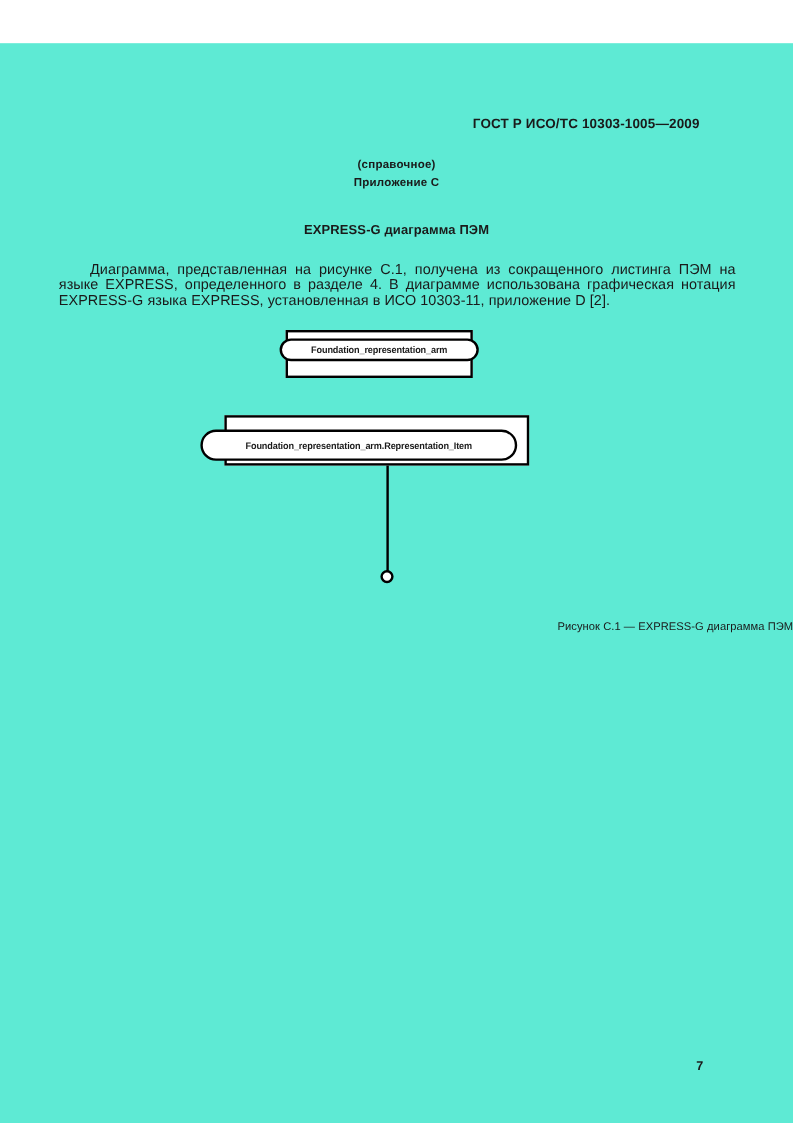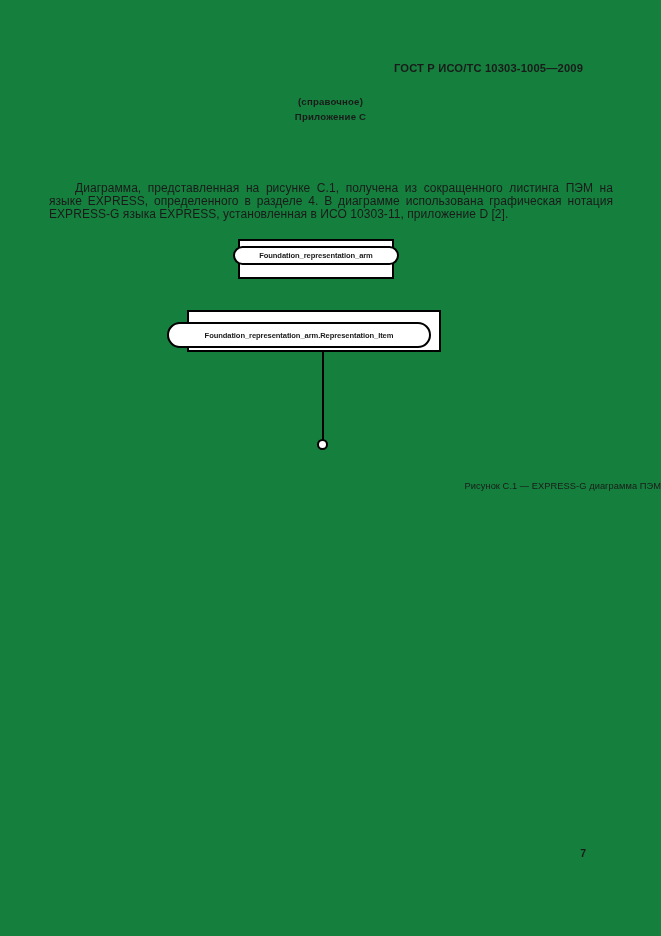--- a/index.html
+++ b/index.html
@@ -13,21 +13,22 @@
     position: relative;
     overflow: hidden;
     font-family: "Liberation Sans", sans-serif;
     color: #1a1a1a;
     -webkit-font-smoothing: antialiased;
   }
 
   .page {
     position: absolute;
     inset: 0;
-    background: #15803d;
+    background: #5eead4;
+    margin-top: 36px;
   }
 
   
   .doc-header {
     position: absolute;
     top: 62px;
     right: 78px;
     font-size: 11.2px;
     font-weight: bold;
     letter-spacing: 0.15px;
@@ -166,20 +167,21 @@
 
 <div class="page">
 
   <div class="doc-header">ГОСТ Р ИСО/ТС 10303-1005—2009</div>
 
   <div class="annex-block">
     <div class="annex-line">(справочное)</div>
     <div class="annex-line">Приложение С</div>
   </div>
 
+  <div class="section-title">EXPRESS-G диаграмма ПЭМ</div>
 
   <div class="body-par">Диаграмма, представленная на рисунке С.1, получена из сокращенного листинга ПЭМ на языке EXPRESS, определенного в разделе 4. В диаграмме использована графическая нотация EXPRESS-G языка EXPRESS, установленная в ИСО 10303-11, приложение D [2].</div>
 
   <div class="diagram">
 
     <div class="schema-box" style="left:238px; top:239px; width:156px; height:40px;"></div>
     <div class="entity-plate" style="left:233px; top:246px; width:166px; height:19px;">
       <span>Foundation_representation_arm</span>
     </div>
 

